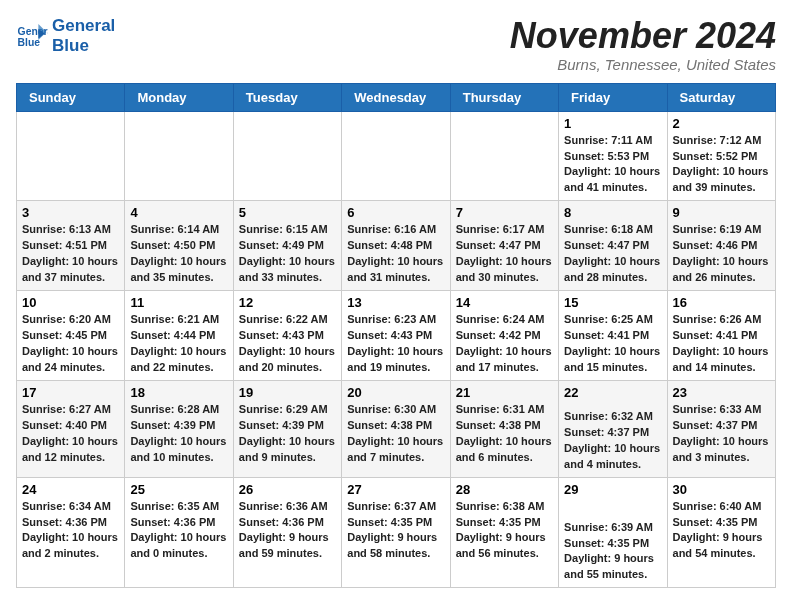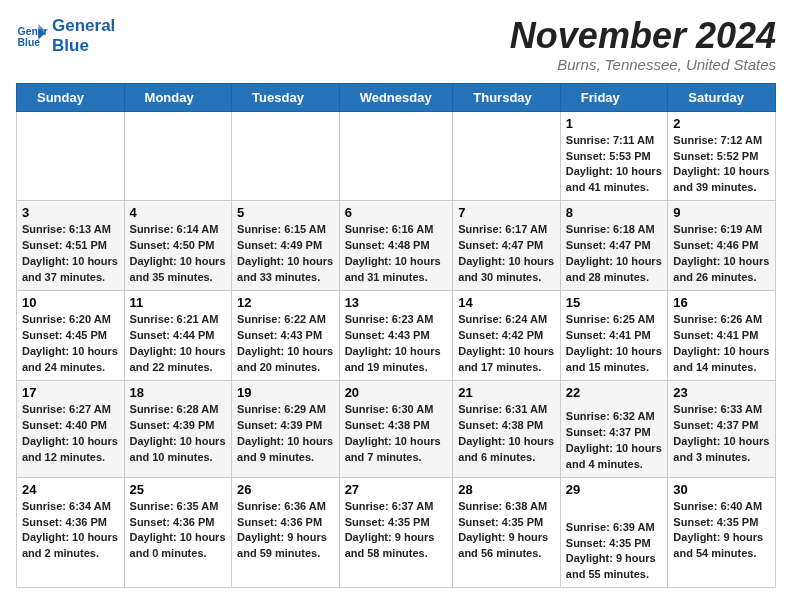--- a/index.html
+++ b/index.html
@@ -40,21 +40,21 @@
       color: #737373;
     }
     table {
       width: 100%;
       border-collapse: collapse;
       font-size: 11px;
     }
     thead tr th {
       background: #2472b8;
       color: #fff;
-      padding: 6px 20px;
+      padding: 6px 12px;
       text-align: left;
       font-size: 13px;
       border: 1px solid #1a5fa8;
     }
     tbody tr td {
       border: 1px solid #ccc;
       vertical-align: top;
       padding: 4px 5px;
       min-height: 70px;
       height: 78px;

